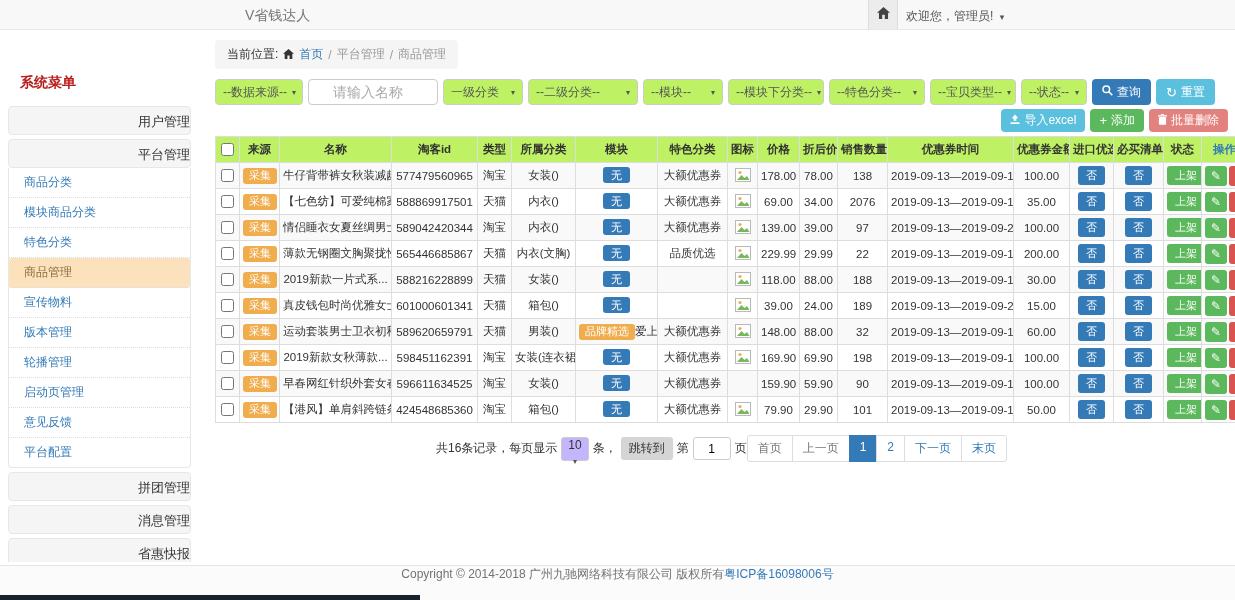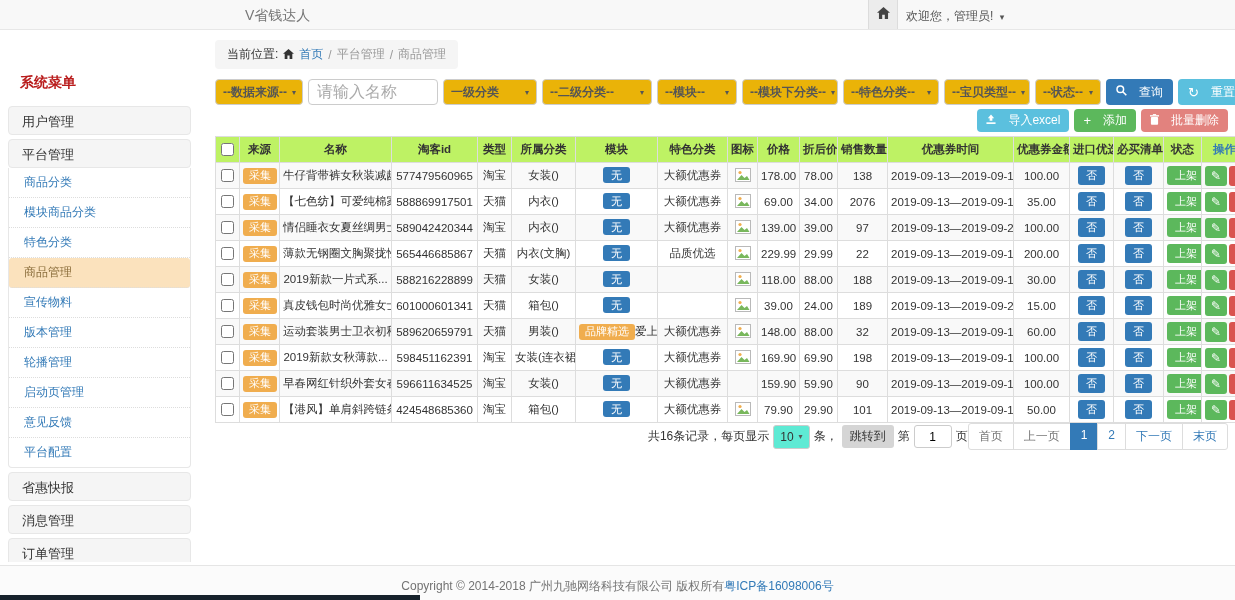--- a/index.html
+++ b/index.html
@@ -14,46 +14,46 @@
     background:#f8f8f8; border-bottom:1px solid #e7e7e7; }
   .brand { position:absolute; left:245px; top:7px; font-size:14px; color:#777; }
   .home-box { position:absolute; left:868px; top:0; width:30px; height:29px;
     background:#ececec; border-left:1px solid #dcdcdc; border-right:1px solid #dcdcdc;
     display:flex; align-items:center; justify-content:center; cursor:pointer; }
   .welcome { position:absolute; left:906px; top:8px; font-size:12px; color:#555; cursor:pointer; }
   .welcome .caret { font-size:9px; color:#555; margin-left:3px; }
   
   .sidebar { position:absolute; left:8px; top:54px; width:183px; height:508px; overflow:hidden; }
   .side-header { color:#b91c1c; font-weight:bold; font-size:14px; padding:8px 12px 10px 12px;margin-top:12px; }
-  .side-group { height:29px; line-height:29px; padding-left:13px; background:#f5f5f5;
-    border:1px solid #e7e7e7; border-radius:4px; margin-top:4px; font-size:13px; color:#333; cursor:pointer; }
+  .side-group { height:29px; line-height:29px; padding-left:24px; background:#f5f5f5;
+    border:1px solid #e7e7e7; border-radius:4px; margin-top:4px; font-size:13px; color:#333; cursor:pointer;text-align:right; }
   .side-sub { border:1px solid #e7e7e7; border-top:none; background:#fff;
     border-radius:0 0 4px 4px; }
   .side-sub-item { padding:6px 15px; font-size:12px; color:#337ab7;
     border-bottom:1px dotted #ddd; cursor:pointer; }
   .side-sub-item:last-child { border-bottom:none; }
   .side-sub-item.active { background:#fbe2bd; color:#8a6d3b; border-radius:3px; }
   
   .main { position:absolute; left:215px; top:40px; width:1013px; }
   .breadcrumb { display:inline-flex; align-items:center; gap:5px; background:#f5f5f5;
     border-radius:4px; padding:6px 12px; font-size:12px; color:#333; }
   .breadcrumb a { color:#337ab7; text-decoration:none; cursor:pointer; }
   .breadcrumb .sep, .breadcrumb .muted { color:#999; }
   
   .filter-bar { display:flex; align-items:center; gap:5px; margin-top:10px; }
   .fcontrols { display:flex; align-items:center; gap:5px; }
   .fselect { display:flex; align-items:center; justify-content:space-between;
     border:1px solid #ccc; border-radius:4px; height:26px; padding:0 7px;
-    font-size:12px; color:#555; background:#eab308; cursor:pointer; white-space:nowrap; overflow:hidden;font-weight:bold; }
+    font-size:12px; color:#555; background:#bef264; cursor:pointer; white-space:nowrap; overflow:hidden; }
   .fselect .caret { font-size:8px; color:#555; margin-left:5px; }
-  .finput { border:1px solid #ccc; border-radius:4px; height:26px; padding:0 8px;
-    font-size:16px; color:#555; font-family:inherit; }
+  .finput { border:1px solid #ccc; border-radius:4px; height:26px; padding:0 24px;
+    font-size:14px; color:#555; font-family:inherit; }
   .finput::placeholder { color:#aaa; }
   .btn { height:26px; border:none; border-radius:4px; color:#fff; font-size:12px;
-    display:inline-flex; align-items:center; gap:12px; padding:0 10px; cursor:pointer;
+    display:inline-flex; align-items:center; gap:4px; padding:0 10px; cursor:pointer;
     font-family:inherit; white-space:nowrap; }
   .btn-primary { background:#337ab7; }
   .btn-info    { background:#5bc0de; }
   .btn-success { background:#5cb85c; }
   .btn-danger-muted { background:#e2827e; }
   .btn .g { font-size:13px; line-height:1; }
   
   .action-row { display:flex; justify-content:flex-end; gap:5px; margin-top:4px; }
   .action-row .btn { height:23px; padding:0 9px; }
   
@@ -68,40 +68,40 @@
   .badge-blue { background:#337ab7; color:#fff; padding:2px 8px; border-radius:3px; font-size:11px; cursor:pointer; }
   .pill { display:inline-block; padding:2px 8px; border-radius:3px; color:#fff; font-size:11px; cursor:pointer; }
   .pill-blue { background:#337ab7; }
   .pill-green { background:#5cb85c; }
   .ops { display:inline-flex; gap:2px; }
   .op-btn { display:inline-flex; align-items:center; justify-content:center;
     width:22px; height:20px; border-radius:3px; color:#fff; cursor:pointer; font-size:12px; }
   .op-edit { background:#5cb85c; }
   .op-del { background:#d9534f; }
   
-  .pagi { display:flex; justify-content:flex-end; align-items:center; }
+  .pagi { display:flex; justify-content:center; align-items:center; margin-top:12px; }
   .pagi-left { display:flex; align-items:center; gap:4px; font-size:12px; color:#333; }
   .mini-select { display:inline-flex; align-items:center; gap:5px; border:1px solid #ccc;
-    border-radius:3px; height:24px; padding:0 6px; background:#5eead4; cursor:pointer; }
+    border-radius:3px; height:24px; padding:0 6px; background:#c4b5fd; cursor:pointer;flex-direction:column; }
   .mini-select .caret { font-size:8px; color:#555; }
   .jump-btn { background:#d5d5d5; border:none; border-radius:3px; height:23px;
     padding:0 8px; font-size:12px; color:#333; cursor:pointer; font-family:inherit; }
   .jump-input { width:38px; height:23px; border:1px solid #ccc; border-radius:3px;
     text-align:center; font-size:12px; font-family:inherit; }
   .pager { display:flex; }
   .pager a { border:1px solid #ddd; padding:4px 10px; margin-left:-1px; color:#337ab7;
     font-size:12px; text-decoration:none; background:#fff; cursor:pointer; }
   .pager a:first-child { border-radius:3px 0 0 3px; margin-left:0; }
   .pager a:last-child { border-radius:0 3px 3px 0; }
   .pager a.disabled { color:#777; cursor:default; }
   .pager a.active { background:#337ab7; border-color:#337ab7; color:#fff; }
   
   .footer { position:absolute; left:0; right:0; top:565px; bottom:0;
     border-top:1px solid #e5e5e5; background:#fbfbfb; text-align:center;
-    padding-top:12px; font-size:12px; color:#737373; }
+    font-size:12px; color:#737373; }
   .footer a { color:#337ab7; text-decoration:none; cursor:pointer; }
   .bottom-strip { position:absolute; left:0; bottom:0; width:420px; height:5px; background:#17222c; }
 </style>
 </head>
 <body>
 
 <div class="topbar">
   <div class="brand">V省钱达人</div>
   <div class="home-box">
     <span>
@@ -126,22 +126,23 @@
         <div class="side-sub-item">模块商品分类</div>
         <div class="side-sub-item">特色分类</div>
         <div class="side-sub-item active">商品管理</div>
         <div class="side-sub-item">宣传物料</div>
         <div class="side-sub-item">版本管理</div>
         <div class="side-sub-item">轮播管理</div>
         <div class="side-sub-item">启动页管理</div>
         <div class="side-sub-item">意见反馈</div>
         <div class="side-sub-item">平台配置</div>
       </div>
+      <div class="side-group">拼团管理</div>
+      <div class="side-group">消息管理</div>
       <div class="side-group">省惠快报</div>
-      <div class="side-group">消息管理</div>
       <div class="side-group">订单管理</div>
     </div>
 </aside>
 
 <main class="main">
 
   <div class="breadcrumb">
     <span>当前位置:</span>
     <span>
       <svg width="11" height="10" viewBox="0 0 12 11">
@@ -155,21 +156,21 @@
     <span class="muted">商品管理</span>
   </div>
 
   <div class="filter-bar">
     <div class="fcontrols">
         <div class="fselect" style="width: 88px;">
           <span>--数据来源--</span>
           <span class="caret">▾</span>
         </div>
         <input class="finput" placeholder="请输入名称" style="width: 130px;">
-        <div class="fselect" style="width: 94px;">
+        <div class="fselect" style="width: 80px;">
           <span>一级分类</span>
           <span class="caret">▾</span>
         </div>
         <div class="fselect" style="width: 110px;">
           <span>--二级分类--</span>
           <span class="caret">▾</span>
         </div>
         <div class="fselect" style="width: 80px;">
           <span>--模块--</span>
           <span class="caret">▾</span>

